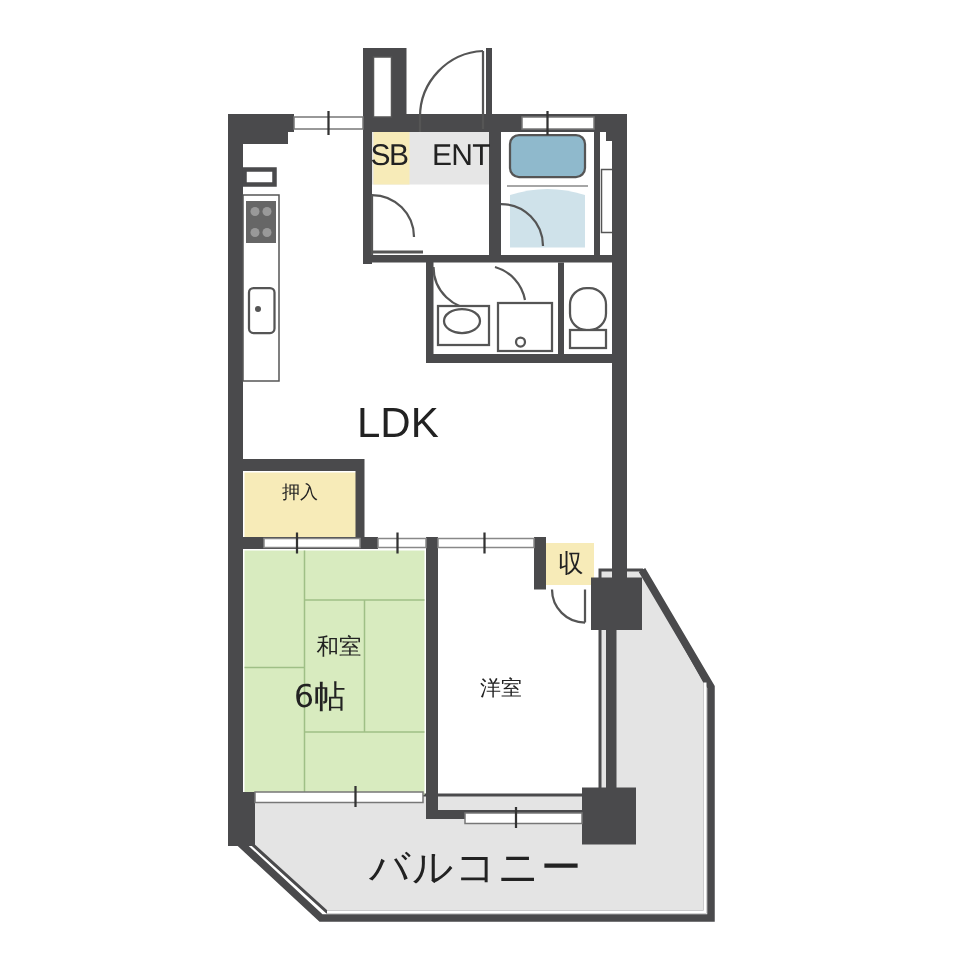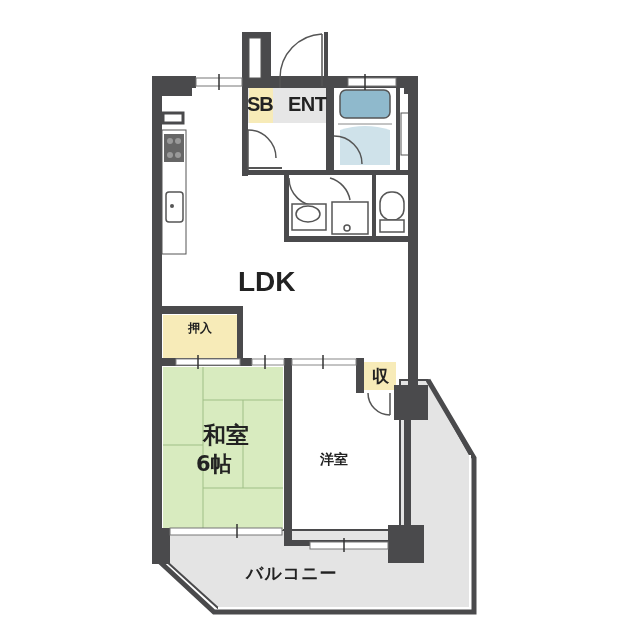--- a/index.html
+++ b/index.html
@@ -1,27 +1,27 @@
 <!DOCTYPE html>
 <html><head>
 <meta charset="utf-8">
 <style>
   html, body { margin:0; padding:0; background:#ffffff; }
   body { width:640px; height:640px; position:relative; overflow:hidden; font-family:"DejaVu Sans", sans-serif; }
   #plan { position:absolute; left:0; top:0; width:640px; height:640px; }
-  .label { position:absolute; font-weight:bold; color:#222; white-space:nowrap; line-height:1; }
+  .label { position:absolute; font-weight:normal; color:#222; white-space:nowrap; line-height:1; }
   .lbl-ldk { left:238px; top:268px; font-size:28px; font-family:"Liberation Sans", sans-serif; }
   .lbl-sb  { left:247px; top:94px; font-size:20px; font-family:"Liberation Sans", sans-serif; letter-spacing:-1px; }
   .lbl-ent { left:272px; top:94px; font-size:20px; font-family:"Liberation Sans", sans-serif; letter-spacing:-0.5px;padding-left:16px; }
   .lbl-oshi { left:188px; top:322px; font-size:12px; }
   .lbl-shu  { left:372px; top:368px; font-size:17px; }
-  .lbl-wa   { left:196px; top:424px; font-size:23px; text-align:center; width:60px; }
+  .lbl-wa   { left:196px; top:424px; font-size:15px; text-align:center; width:60px; }
   .lbl-wa2  { left:196px; top:454px; font-size:21px; width:60px; }
   .lbl-yo   { left:320px; top:452px; font-size:14px; }
-  .lbl-bal  { left:246px; top:565px; font-size:17px; letter-spacing:1px; }
+  .lbl-bal  { left:246px; top:565px; font-size:27px; letter-spacing:1px; }
 </style>
 </head>
 <body>
 
 <svg id="plan" viewBox="0 0 640 640" xmlns="http://www.w3.org/2000/svg">
 
   <g>
     <polygon points="165,530 400,530 400,380 428,380 470,455 470,608 218,608 165,560" fill="#e4e4e4" stroke="#4a4a4c" stroke-width="2"></polygon>
     <polyline points="428,380 474,458 474,612 214,612 160,562" fill="none" stroke="#4a4a4c" stroke-width="5"></polyline>
     <polyline points="470,455 470,608 218,608" fill="none" stroke="#ffffff" stroke-width="2"></polyline>

